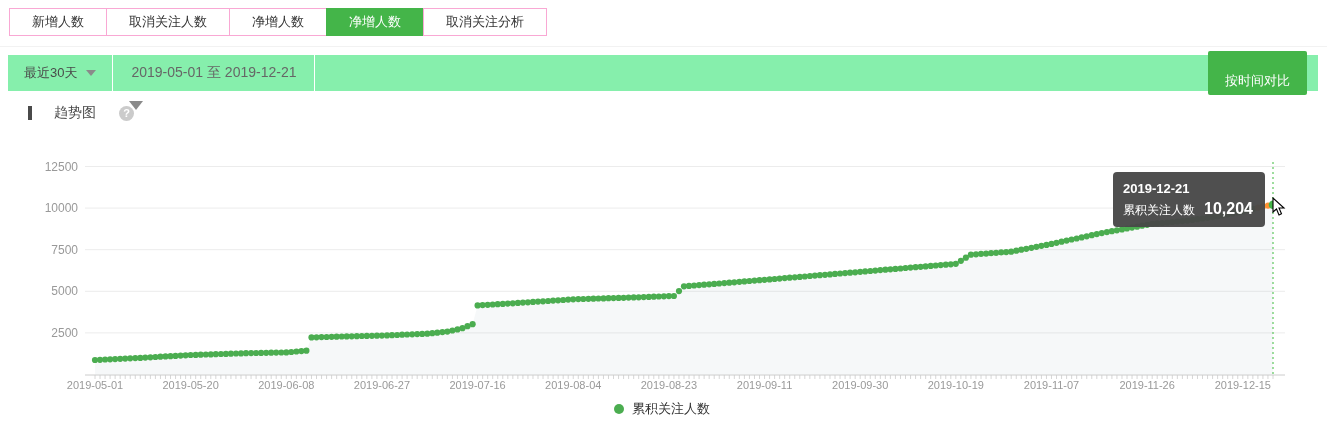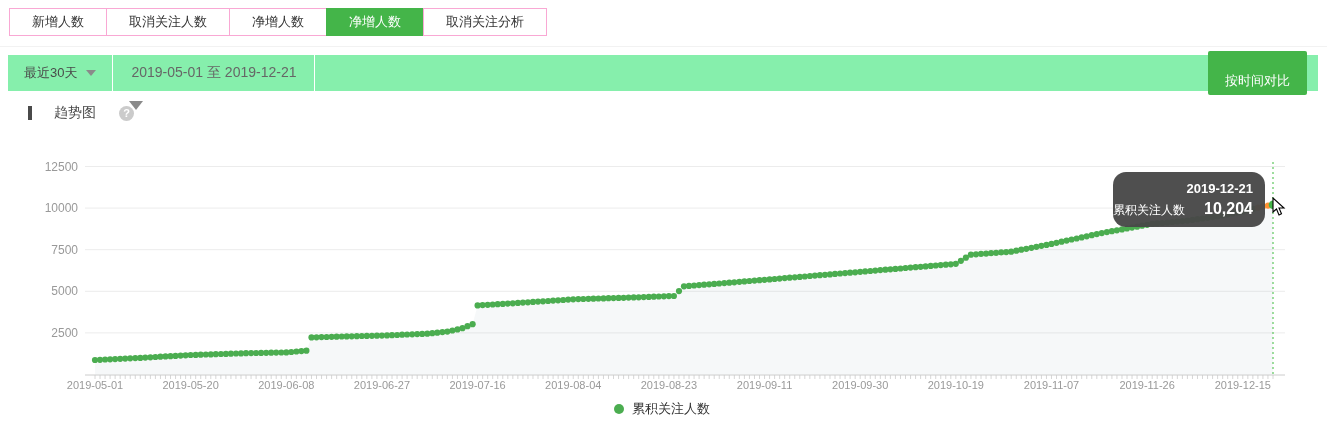--- a/index.html
+++ b/index.html
@@ -35,21 +35,21 @@
   .help-icon { width:15px; height:15px; border-radius:50%; background:#cbcbcb; color:#fff;
     font-size:11px; font-weight:bold; text-align:center; line-height:15px; margin-left:7px; cursor:pointer; }
   .float-caret { position:absolute; left:129px; top:101px; width:0; height:0;
     border-left:7px solid transparent; border-right:7px solid transparent; border-top:9px solid #8a8a8a; }
 
   
   #chart-svg { position:absolute; left:0; top:130px; }
 
   
   .tooltip { position:absolute; left:1113px; top:172px; width:152px; height:55px;
-    background:rgba(72,72,72,0.96); border-radius:13px; padding:9px 12px 0 0; z-index:6;text-align:right; }
+    background:rgba(72,72,72,0.96); border-radius:4px; padding:9px 12px 0 10px; z-index:6; }
   .tooltip .tt-date { color:#fff; font-size:13px; font-weight:bold; }
   .tooltip .tt-row { display:flex; justify-content:space-between; align-items:baseline; margin-top:4px; }
   .tooltip .tt-label { color:#fff; font-size:12px; }
   .tooltip .tt-value { color:#fff; font-size:16px; font-weight:bold; }
 
   .cursor-arrow { position:absolute; left:1272px; top:197px; z-index:8; }
 
   
   .legend { position:absolute; left:614px; top:400px; display:flex; align-items:center; }
   .legend-dot { width:10px; height:10px; border-radius:50%; background:#4bad50; }

